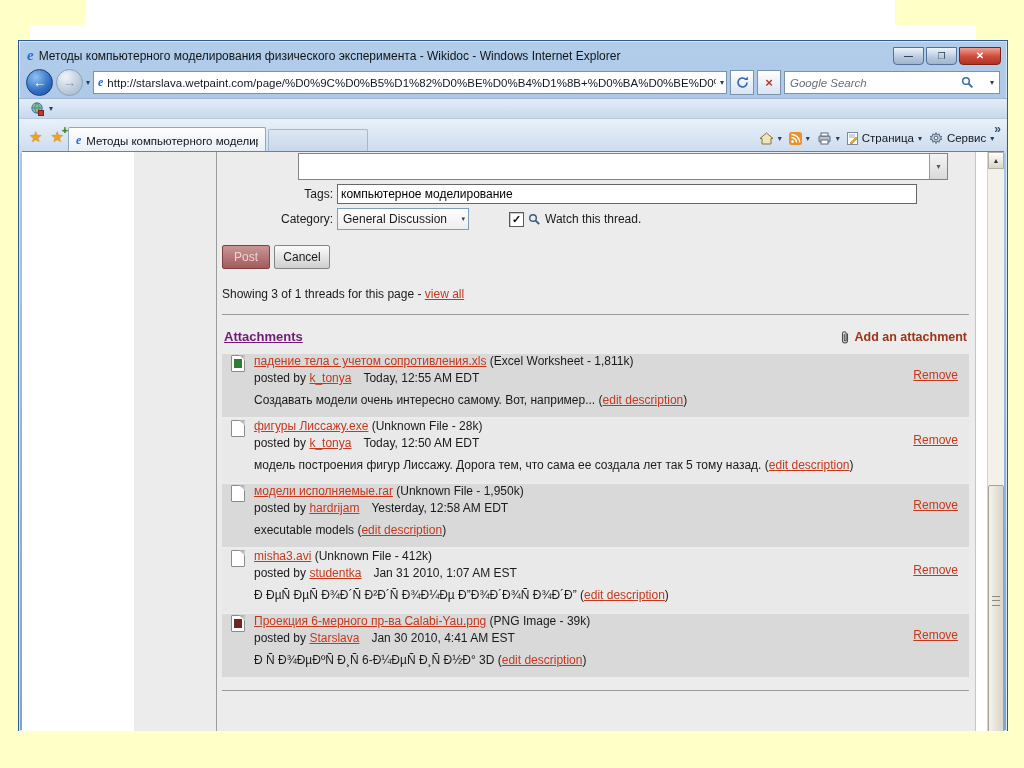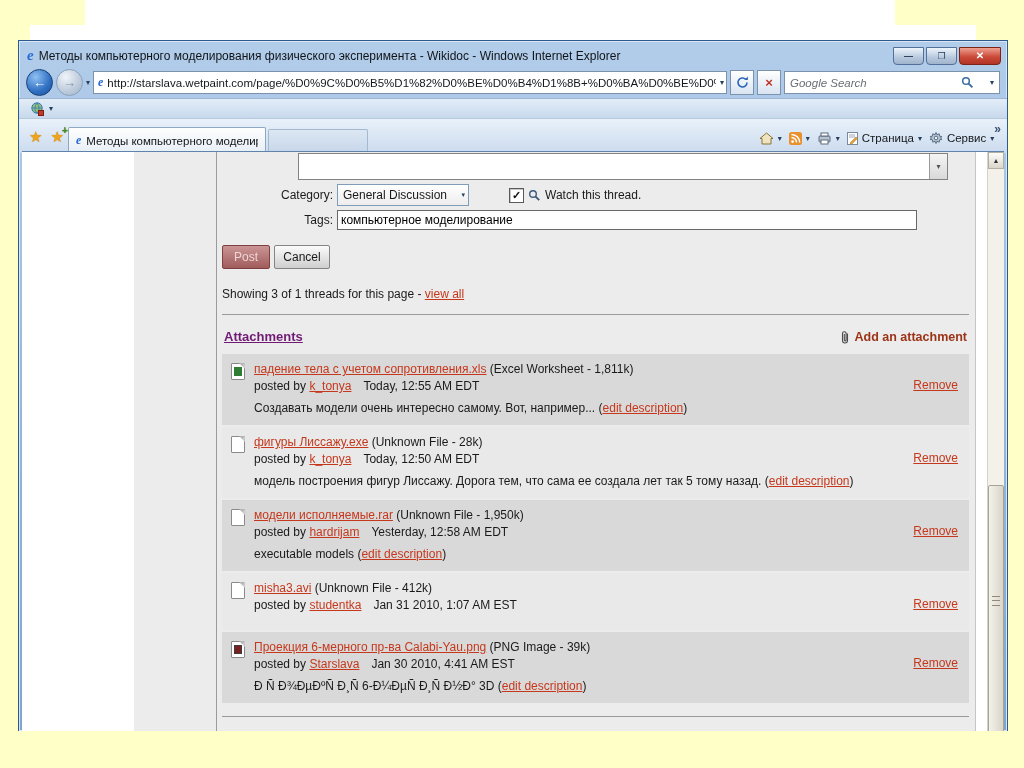--- a/index.html
+++ b/index.html
@@ -106,29 +106,29 @@
   .btn.cancel{width:54px;background:linear-gradient(#fbfbfb,#cfcfcf);border:1px solid #858585;color:#1a1a1a;}
 
   .showing{margin-top:18px;font-size:12px;}
   a,.rlink{color:#c5381c;text-decoration:underline;cursor:pointer;}
   .hr{border:none;border-top:1px solid #9a9a9a;margin:13px 0 0;}
 
   
   .att-head{display:flex;justify-content:space-between;align-items:center;margin:14px 2px 10px;}
   .att-title{font-size:13px;font-weight:bold;color:#701a75;text-decoration:underline;}
   .add-att{display:flex;align-items:center;gap:4px;font-size:12.5px;font-weight:bold;color:#9c3317;}
-  .att-row{position:relative;display:flex;gap:9px;padding:8px 9px 10px;margin-bottom:2px;}
+  .att-row{position:relative;display:flex;gap:9px;padding:0 9px 10px;margin-bottom:2px;}
   .att-row.d{background:#d9d9d9;}
   .att-row.l{background:#e9e9e9;}
   .att-body{flex:1;min-width:0;}
   .att-l1{margin-bottom:3px;}
   .att-l2{margin-bottom:8px;}
   .att-user{font-weight:normal;}
   .att-date{margin-left:12px;}
-  .remove{position:absolute;right:11px;top:24px;font-size:12px;}
+  .remove{position:absolute;right:11px;top:14px;font-size:12px;}
   .paren::before{content:"(";} .paren::after{content:")";}
 
   
   .doc{width:12px;height:15px;background:#fff;border:1px solid #8a8a8a;border-radius:1px;position:relative;flex:none;margin-top:1px;}
   .doc::after{content:"";position:absolute;right:-1px;top:-1px;border:3px solid transparent;
               border-top-color:#c9c9c9;border-right-color:#c9c9c9;border-top-color:#b5b5b5;}
   .doc.excel::before{content:"";position:absolute;left:2px;right:2px;top:3px;bottom:3px;background:#2e7d32;}
   .doc.image::before{content:"";position:absolute;left:2px;right:2px;top:3px;bottom:3px;background:#7a1f1f;border:1px solid #3c3c3c;}
   .icon{flex:none;display:inline-flex;}
 </style>
@@ -263,38 +263,38 @@
     <div class="col-white-l"></div>
     <div class="col-side"></div>
 
     <div class="col-main">
 
       <div class="combo">
         <span class="combo-arrow"></span>
       </div>
 
       <div class="frow">
+        <span class="flabel">Tags:</span>
+        <input class="tags-input" type="text" value="компьютерное моделирование" style="">
+      </div>
+
+      <div class="frow">
         <span class="flabel">Category:</span>
         <div class="select">
           <span class="sel-label">General Discussion</span>
           <span class="ddg"></span>
         </div>
         <div class="chk checked"></div>
         <span class="icon watch-text">
           <svg width="13" height="13" viewBox="0 0 13 13">
               <circle cx="5" cy="5" r="3.3" fill="none" stroke="#3d5a7a" stroke-width="1.4"></circle>
               <line x1="7.6" y1="7.6" x2="11.2" y2="11.2" stroke="#3d5a7a" stroke-width="1.9"></line>
             </svg>
         </span>
         <span class="watch-text">Watch this thread.</span>
-      </div>
-
-      <div class="frow">
-        <span class="flabel">Tags:</span>
-        <input class="tags-input" type="text" value="компьютерное моделирование" style="">
       </div>
 
       <div class="btn-row">
         <div class="btn post">Post</div>
         <div class="btn cancel">Cancel</div>
       </div>
 
       <div class="showing">
         <span>Showing 3 of 1 threads for this page - </span><a class="rlink">view all</a>
       </div>
@@ -341,20 +341,21 @@
           <div class="att-l3"><span>executable models </span><span class="paren"><a>edit description</a></span></div>
         </div>
         <a class="remove">Remove</a>
       </div>
 
       <div class="att-row l">
         <span class="doc"></span>
         <div class="att-body">
           <div class="att-l1"><a>misha3.avi</a> <span>(Unknown File - 412k)</span></div>
           <div class="att-l2"><span>posted by</span> <a class="att-user">studentka</a><span class="att-date">Jan 31 2010, 1:07 AM EST</span></div>
+          <div class="att-l3"><span>Ð ÐµÑ ÐµÑ Ð¾Ð´Ñ Ð²Ð´Ñ Ð¾Ð¼Ðµ Ð”Ð¾Ð´Ð¾Ñ Ð¾Ð´Ð” </span><span class="paren"><a>edit description</a></span></div>
         </div>
         <a class="remove">Remove</a>
       </div>
 
       <div class="att-row d">
         <span class="doc image"></span>
         <div class="att-body">
           <div class="att-l1"><a>Проекция 6-мерного пр-ва Calabi-Yau.png</a> <span>(PNG Image - 39k)</span></div>
           <div class="att-l2"><span>posted by</span> <a class="att-user">Starslava</a><span class="att-date">Jan 30 2010, 4:41 AM EST</span></div>
           <div class="att-l3"><span>Ð Ñ Ð¾ÐµÐºÑ Ð¸Ñ  6-Ð¼ÐµÑ Ð¸Ñ  Ð½Ð° 3D </span><span class="paren"><a>edit description</a></span></div>

